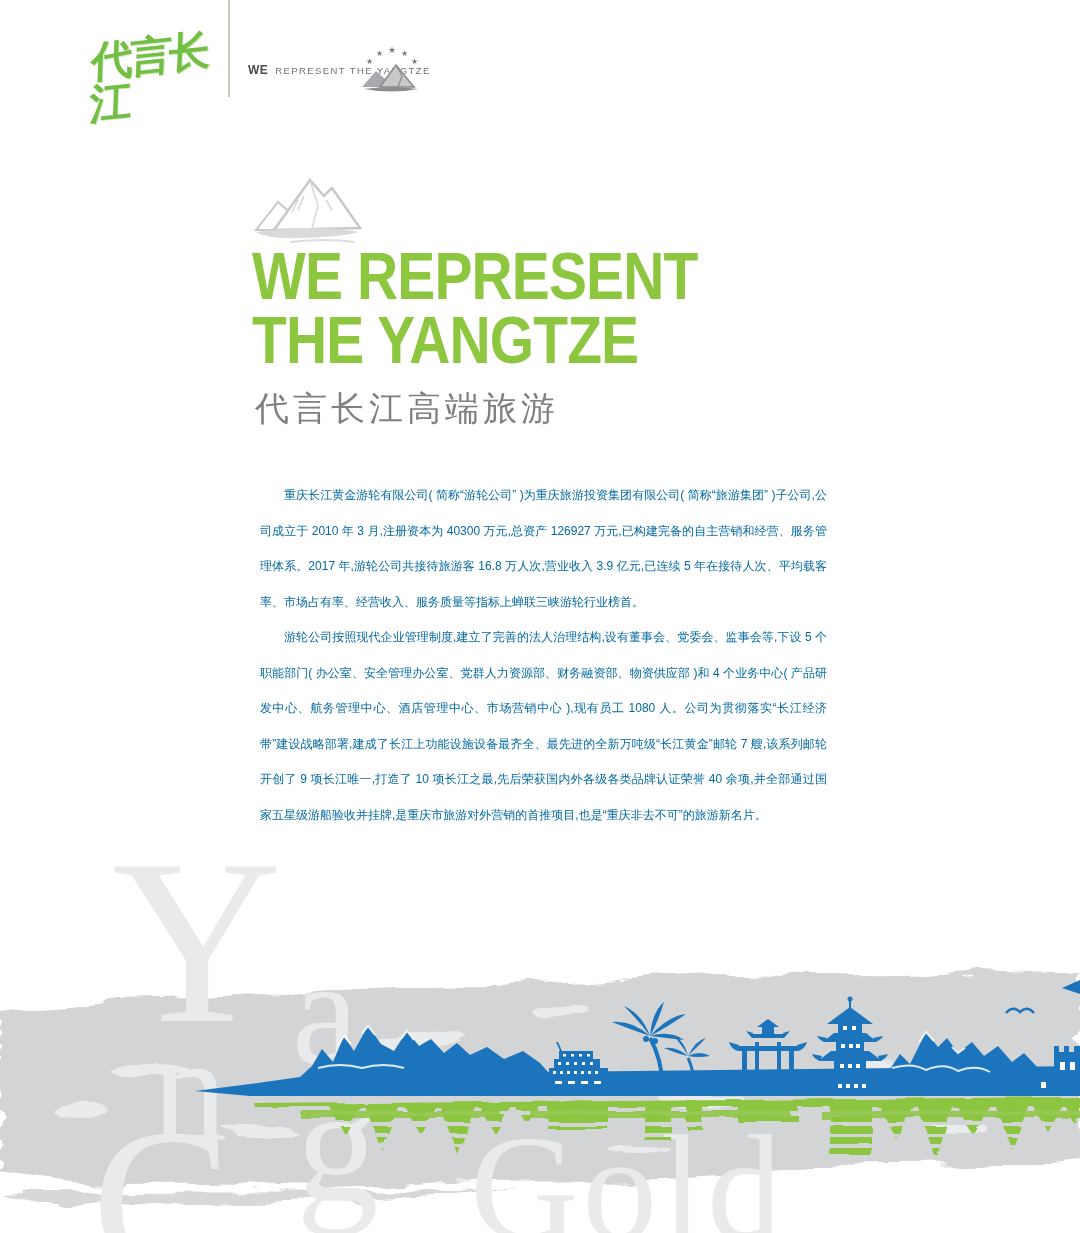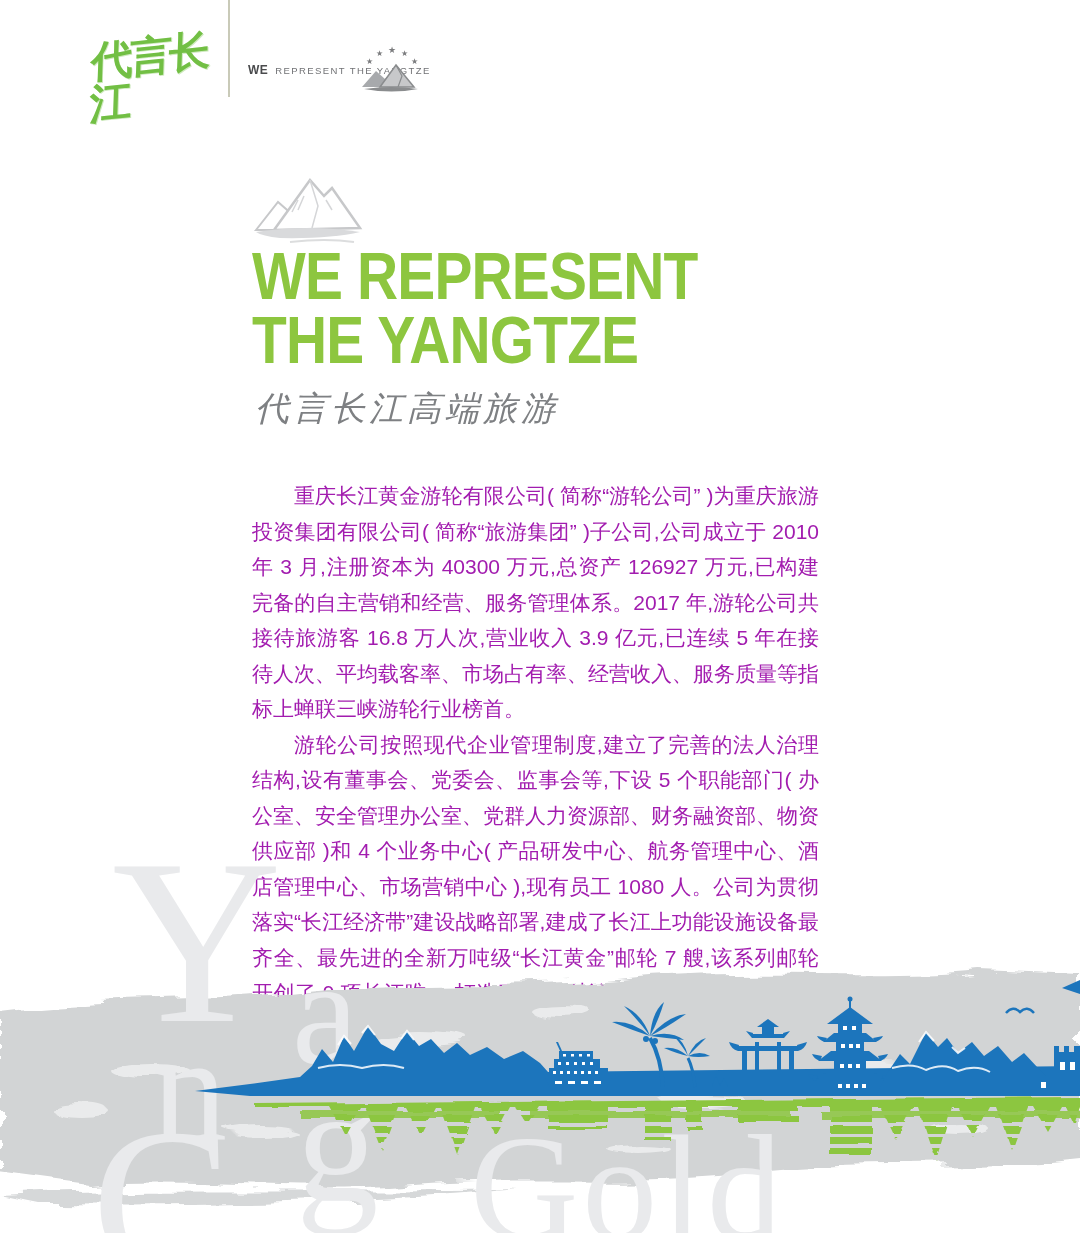--- a/index.html
+++ b/index.html
@@ -23,26 +23,26 @@
   .header-logo{position:absolute;left:356px;top:44px;}
   
   .hero-sketch{position:absolute;left:246px;top:166px;}
   .hero-title{
     position:absolute;left:252px;top:244px;
     color:#8dc63f;font-weight:bold;font-size:67px;line-height:64px;
     letter-spacing:-1px;transform:scaleX(.85);transform-origin:left top;white-space:nowrap;
   }
   .hero-subtitle{
     position:absolute;left:255px;top:386px;
-    color:#7e8083;font-size:34px;letter-spacing:4px;white-space:nowrap;font-style:italic;
+    color:#7e8083;font-size:34px;letter-spacing:4px;white-space:nowrap;
   }
   
   .article{
-    position:absolute;left:252px;top:478px;width:567px;
-    color:#a21caf;font-size:21px;line-height:35.5px;text-align:justify;
+    position:absolute;left:260px;top:478px;width:567px;
+    color:#0369a1;font-size:12px;line-height:35.5px;text-align:justify;
   }
   .article .para{margin:0;text-indent:2em;}
   
   .watermark{position:absolute;left:0;top:0;width:1080px;height:1233px;z-index:2;pointer-events:none;}
   .watermark span{
     position:absolute;font-family:"Liberation Serif","DejaVu Serif",serif;
     color:#e9eaec;line-height:.8;white-space:nowrap;
   }
   .wm-0{left:112px;top:848px;font-size:235px;}
   .wm-1{left:292px;top:952px;font-size:150px;}

